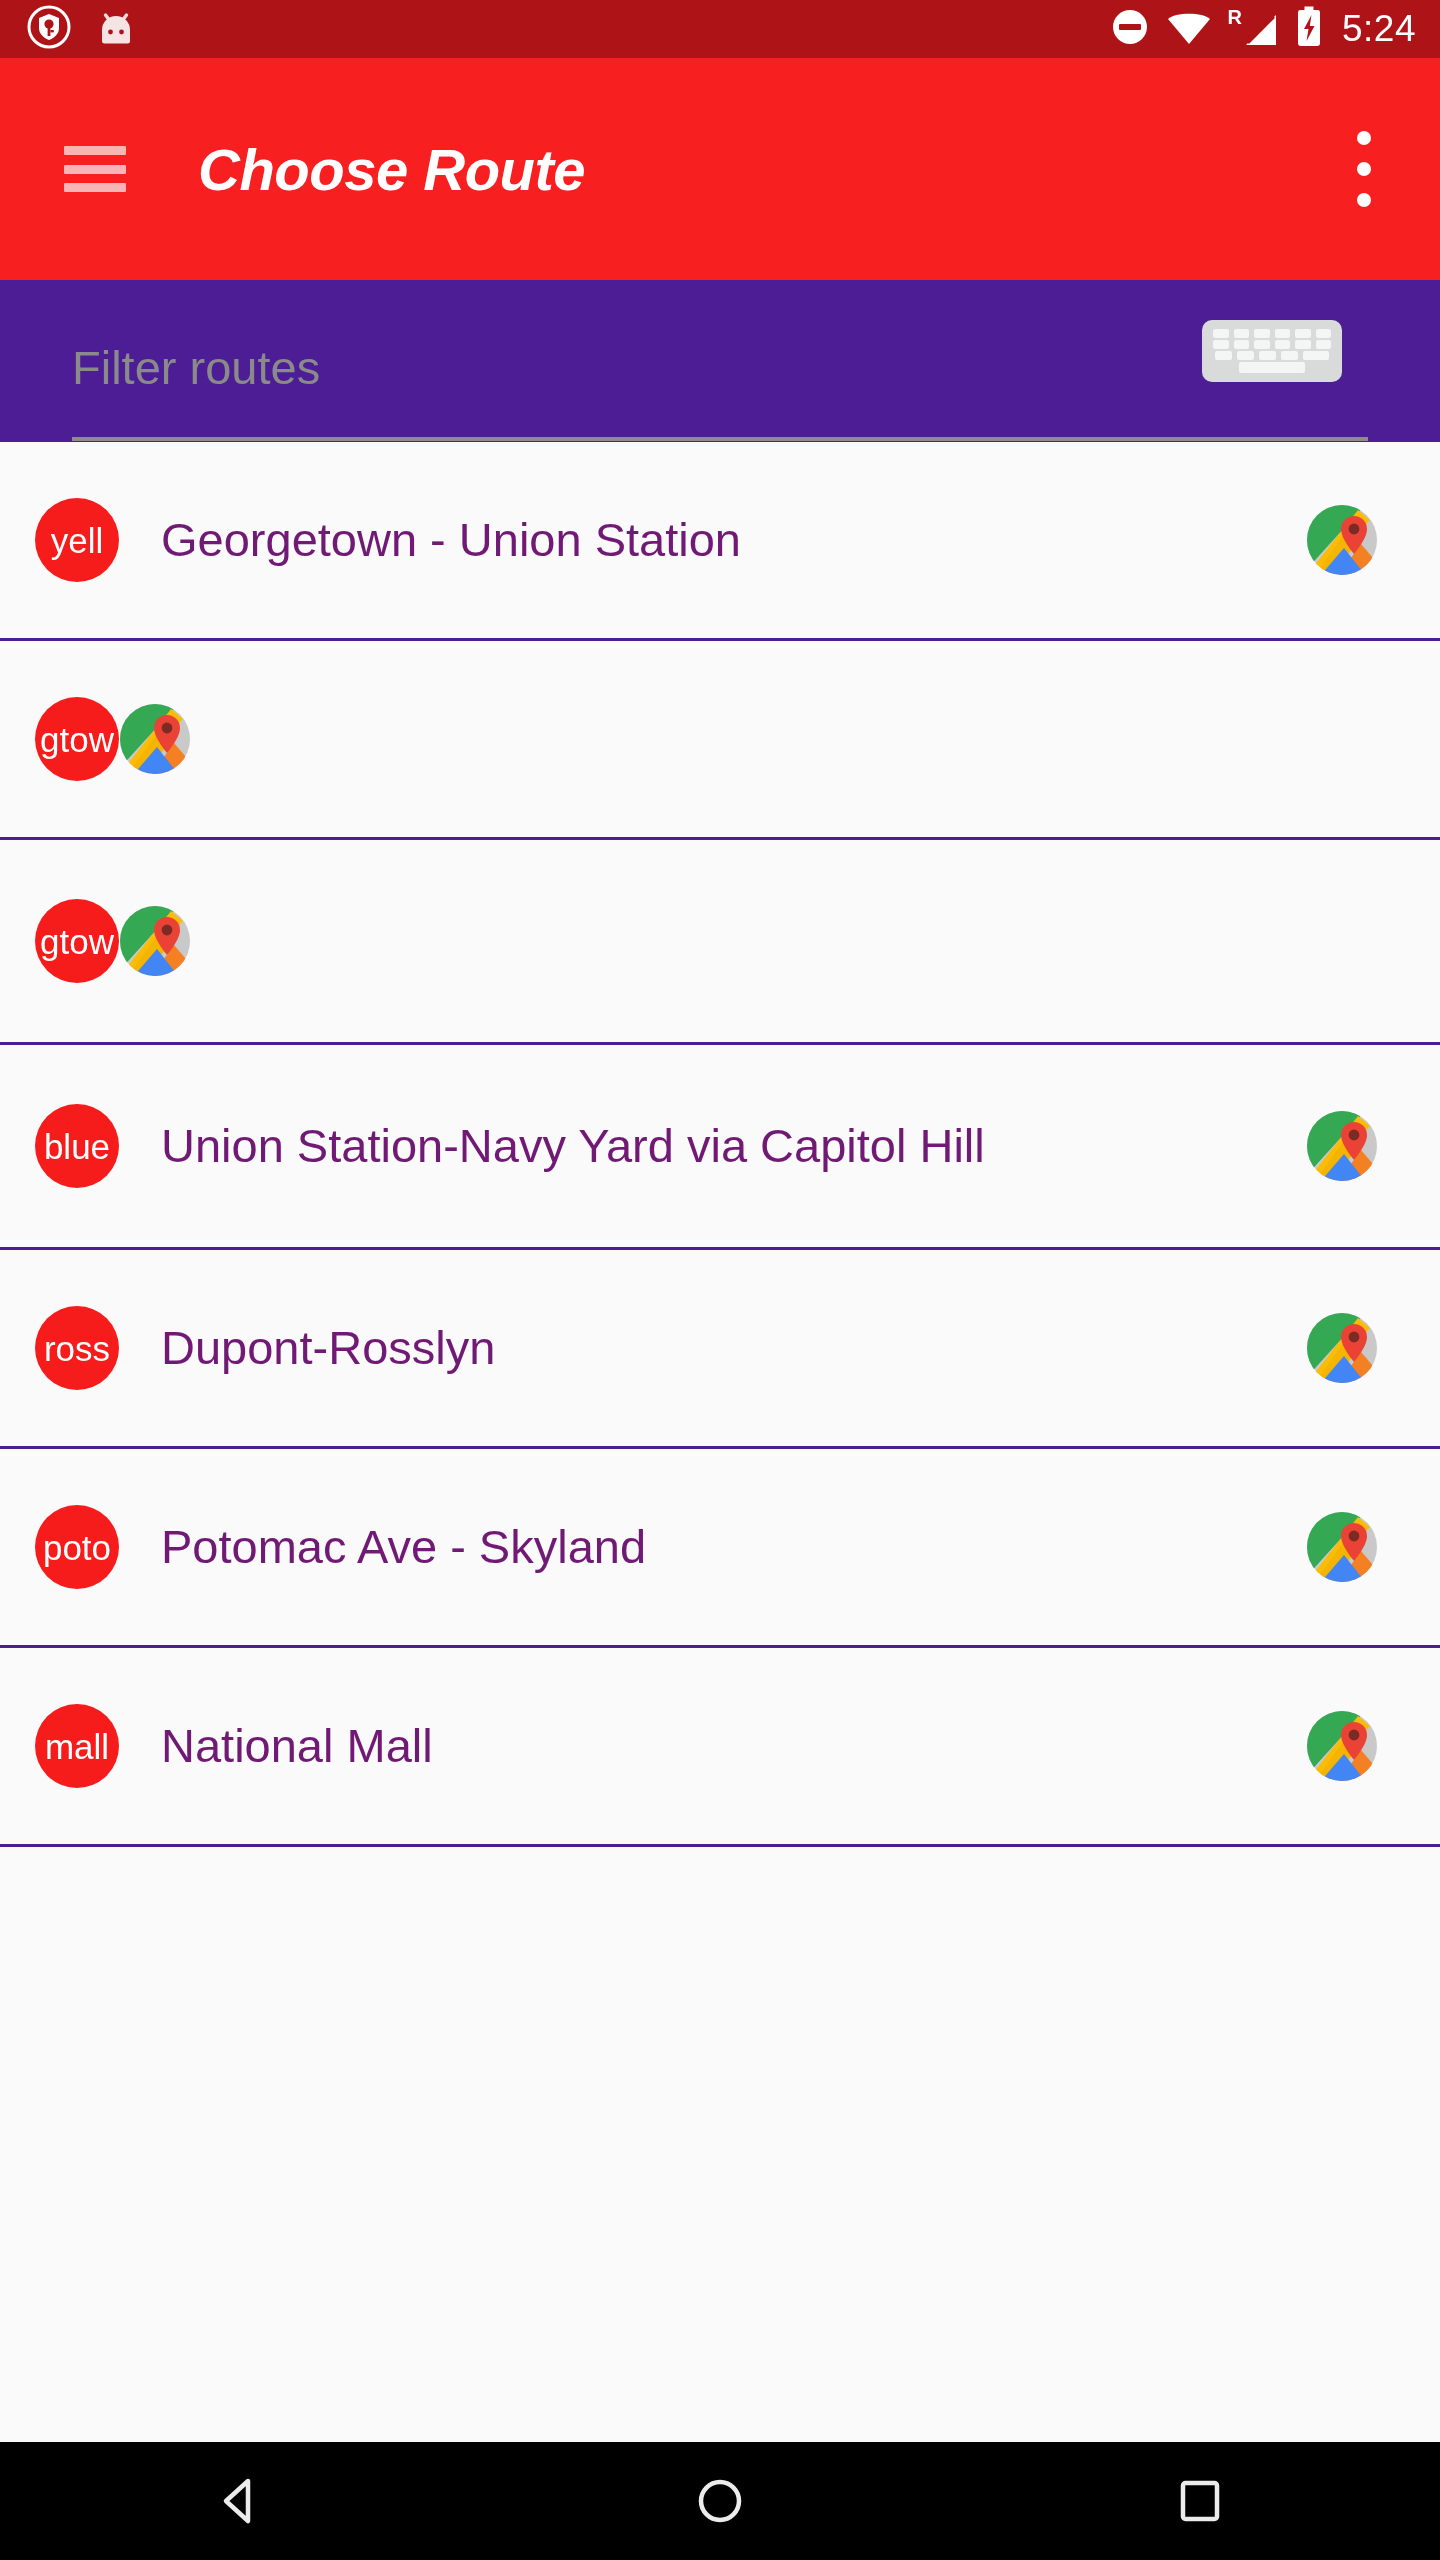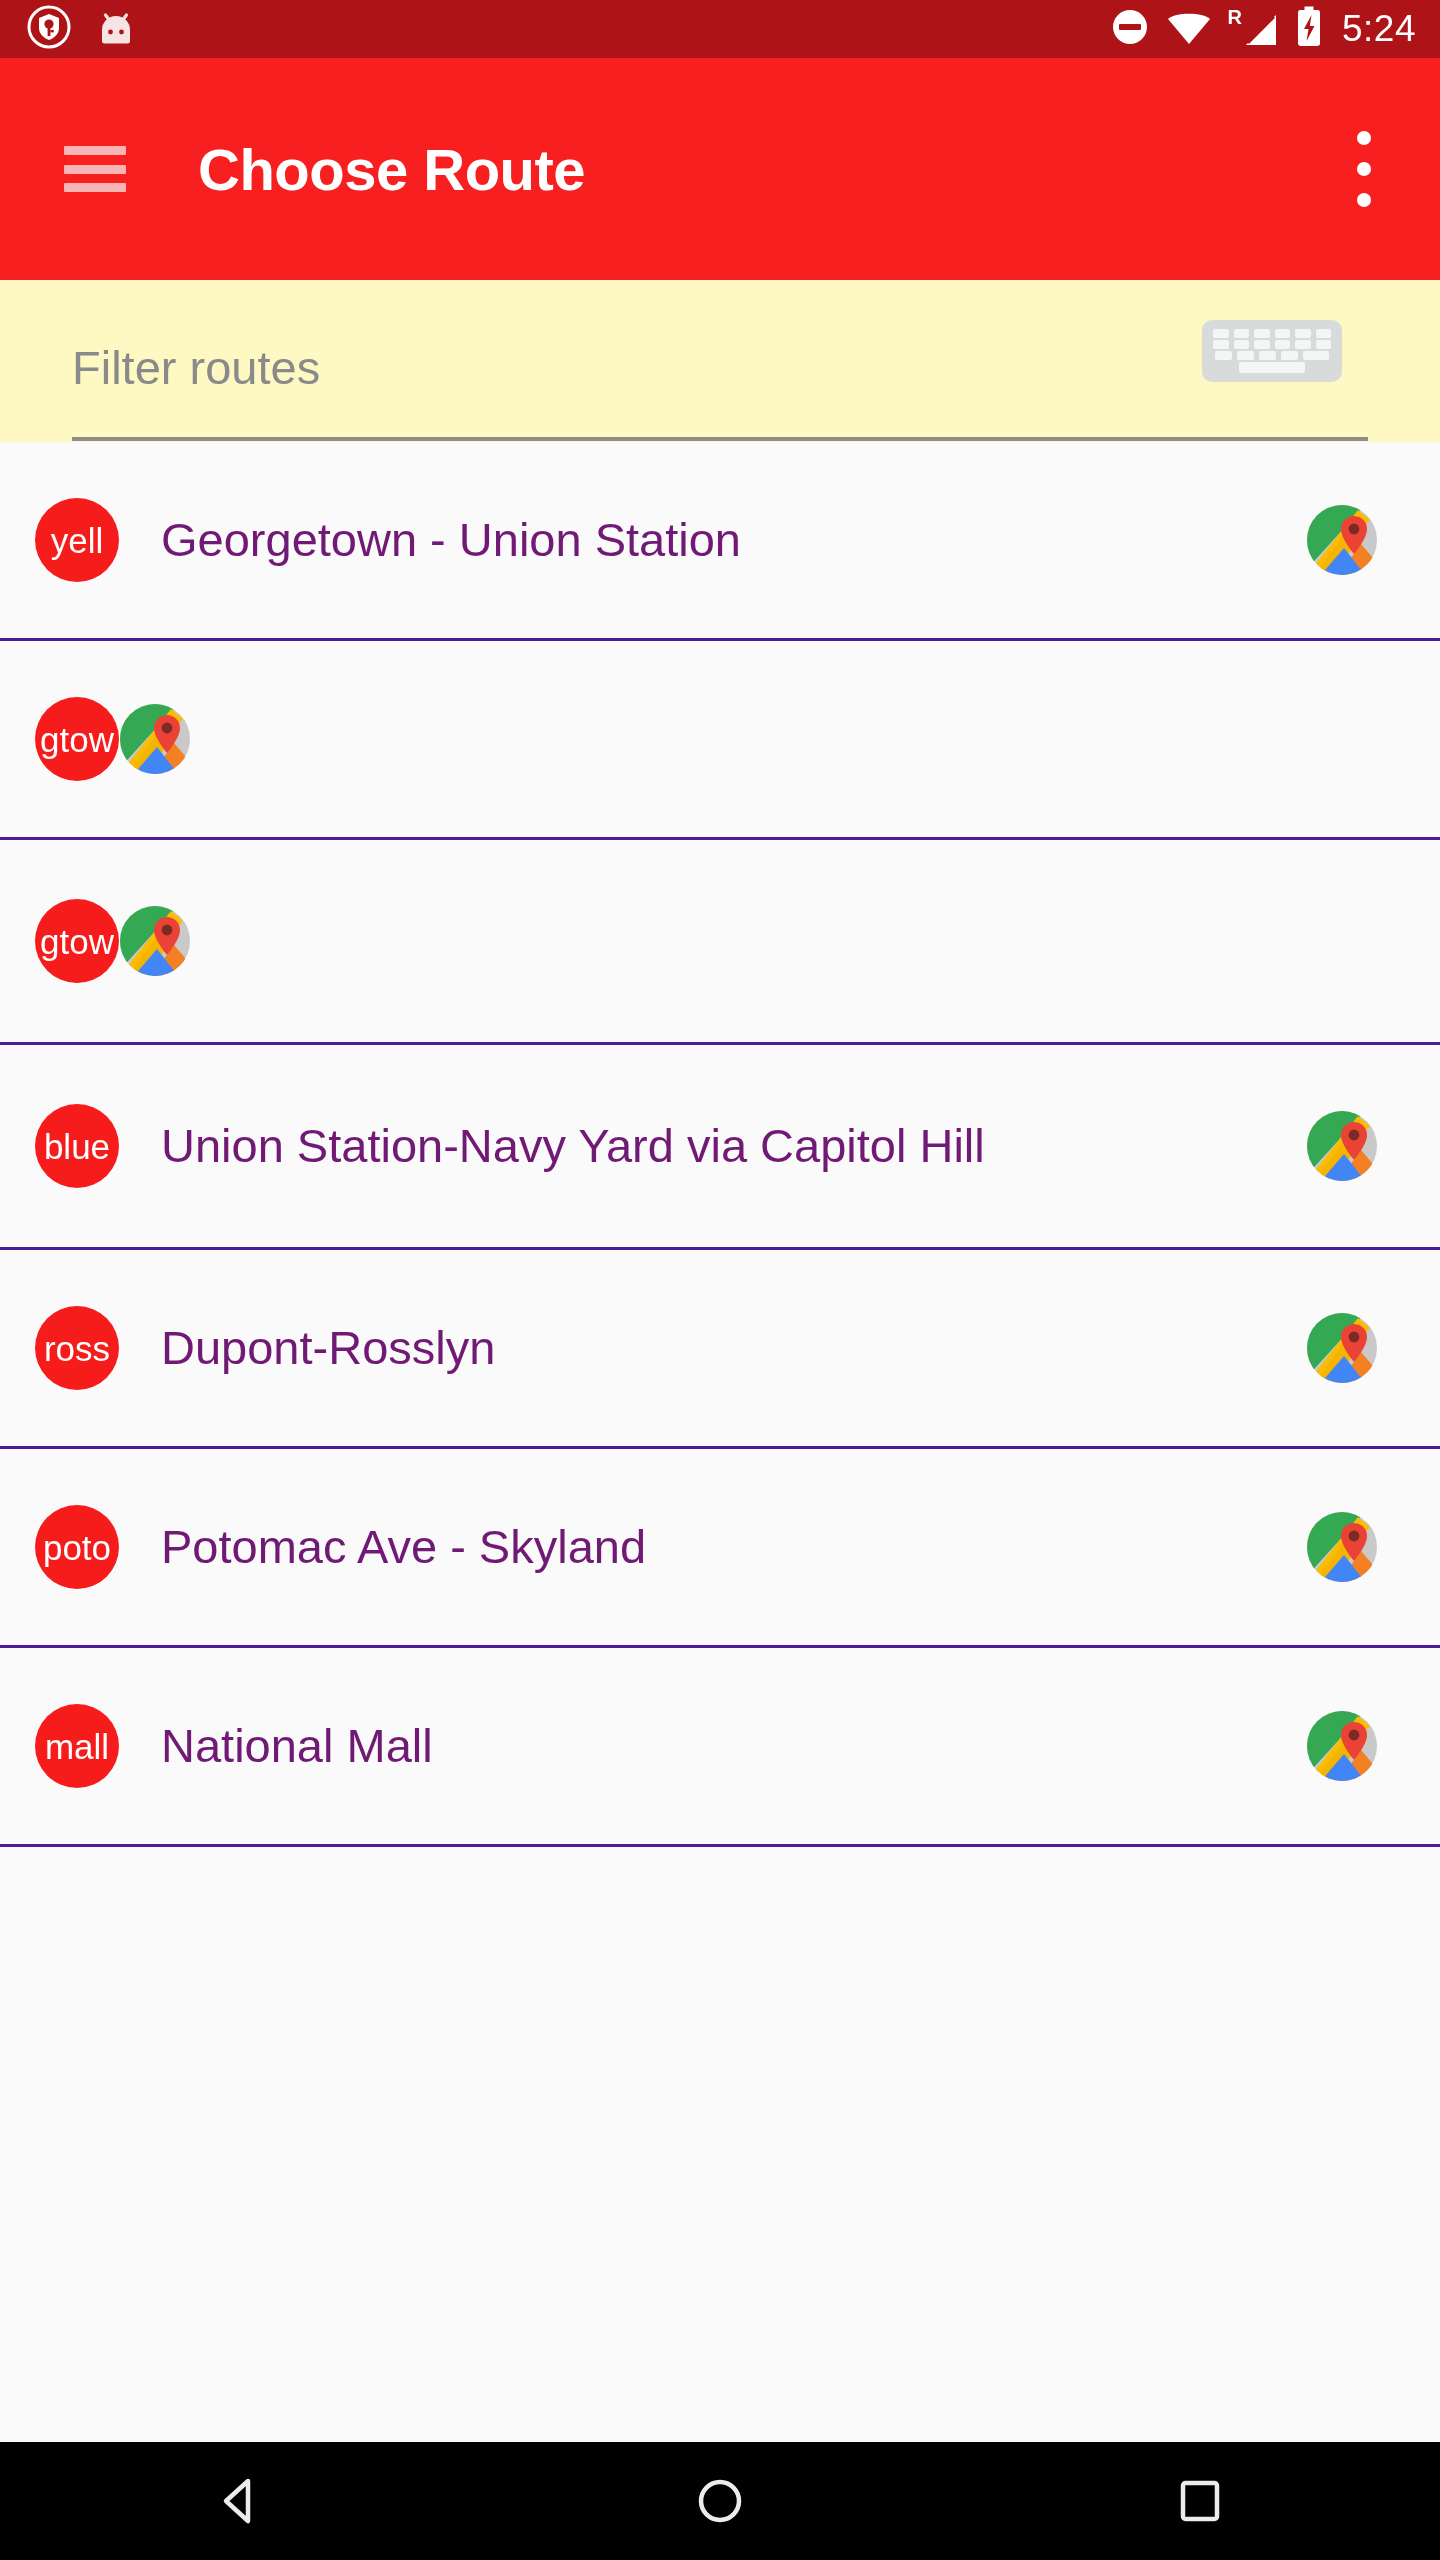--- a/index.html
+++ b/index.html
@@ -34,31 +34,31 @@
     position:absolute; top:58px; left:0; width:1440px; height:222px;
     background:#f81f20; display:flex; align-items:center;
   }
   .hamburger {
     width:62px; height:46px; margin-left:64px; cursor:pointer;
     display:flex; flex-direction:column; justify-content:space-between;
   }
   .hamburger span { display:block; height:9px; width:100%; background:#f9b5b5; border-radius:1px; }
   .app-title {
     color:#ffffff; font-size:58px; font-weight:bold; margin-left:72px;
-    letter-spacing:-0.5px; white-space:nowrap;
+    letter-spacing:-0.5px; white-space:nowrap;font-style:italic;
   }
   .overflow-dots {
     margin-left:auto; margin-right:68px; width:16px; height:76px;
     display:flex; flex-direction:column; justify-content:space-between;
     align-items:center; cursor:pointer;
   }
   .overflow-dots i { display:block; width:14px; height:14px; border-radius:50%; background:#ffffff; }
 
   
-  .filter-zone { position:absolute; top:280px; left:0; width:1440px; height:162px; background:#fef9c3; }
+  .filter-zone { position:absolute; top:280px; left:0; width:1440px; height:162px; background:#4c1d95; }
   .filter-input-wrap {
     position:absolute; left:72px; top:58px; width:1296px;
   }
   .filter-placeholder {
     font-size:47px; color:#8a8a8a; line-height:60px; white-space:nowrap;
   }
   .filter-underline {
     position:absolute; left:72px; top:157px; width:1296px; height:4px; background:#8d8d8d;
   }
   .kbd-icon {

